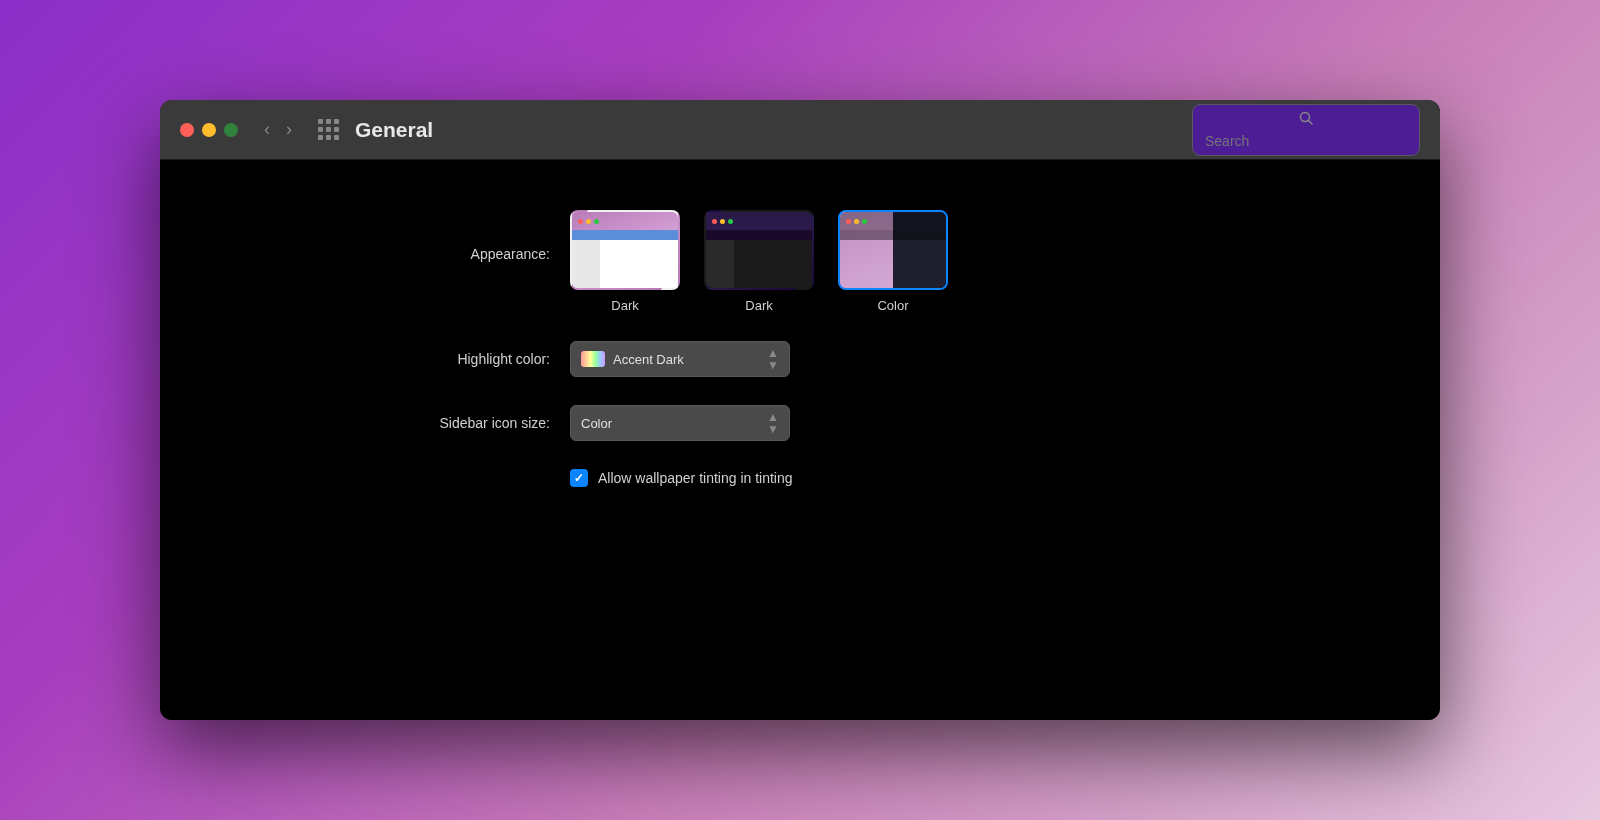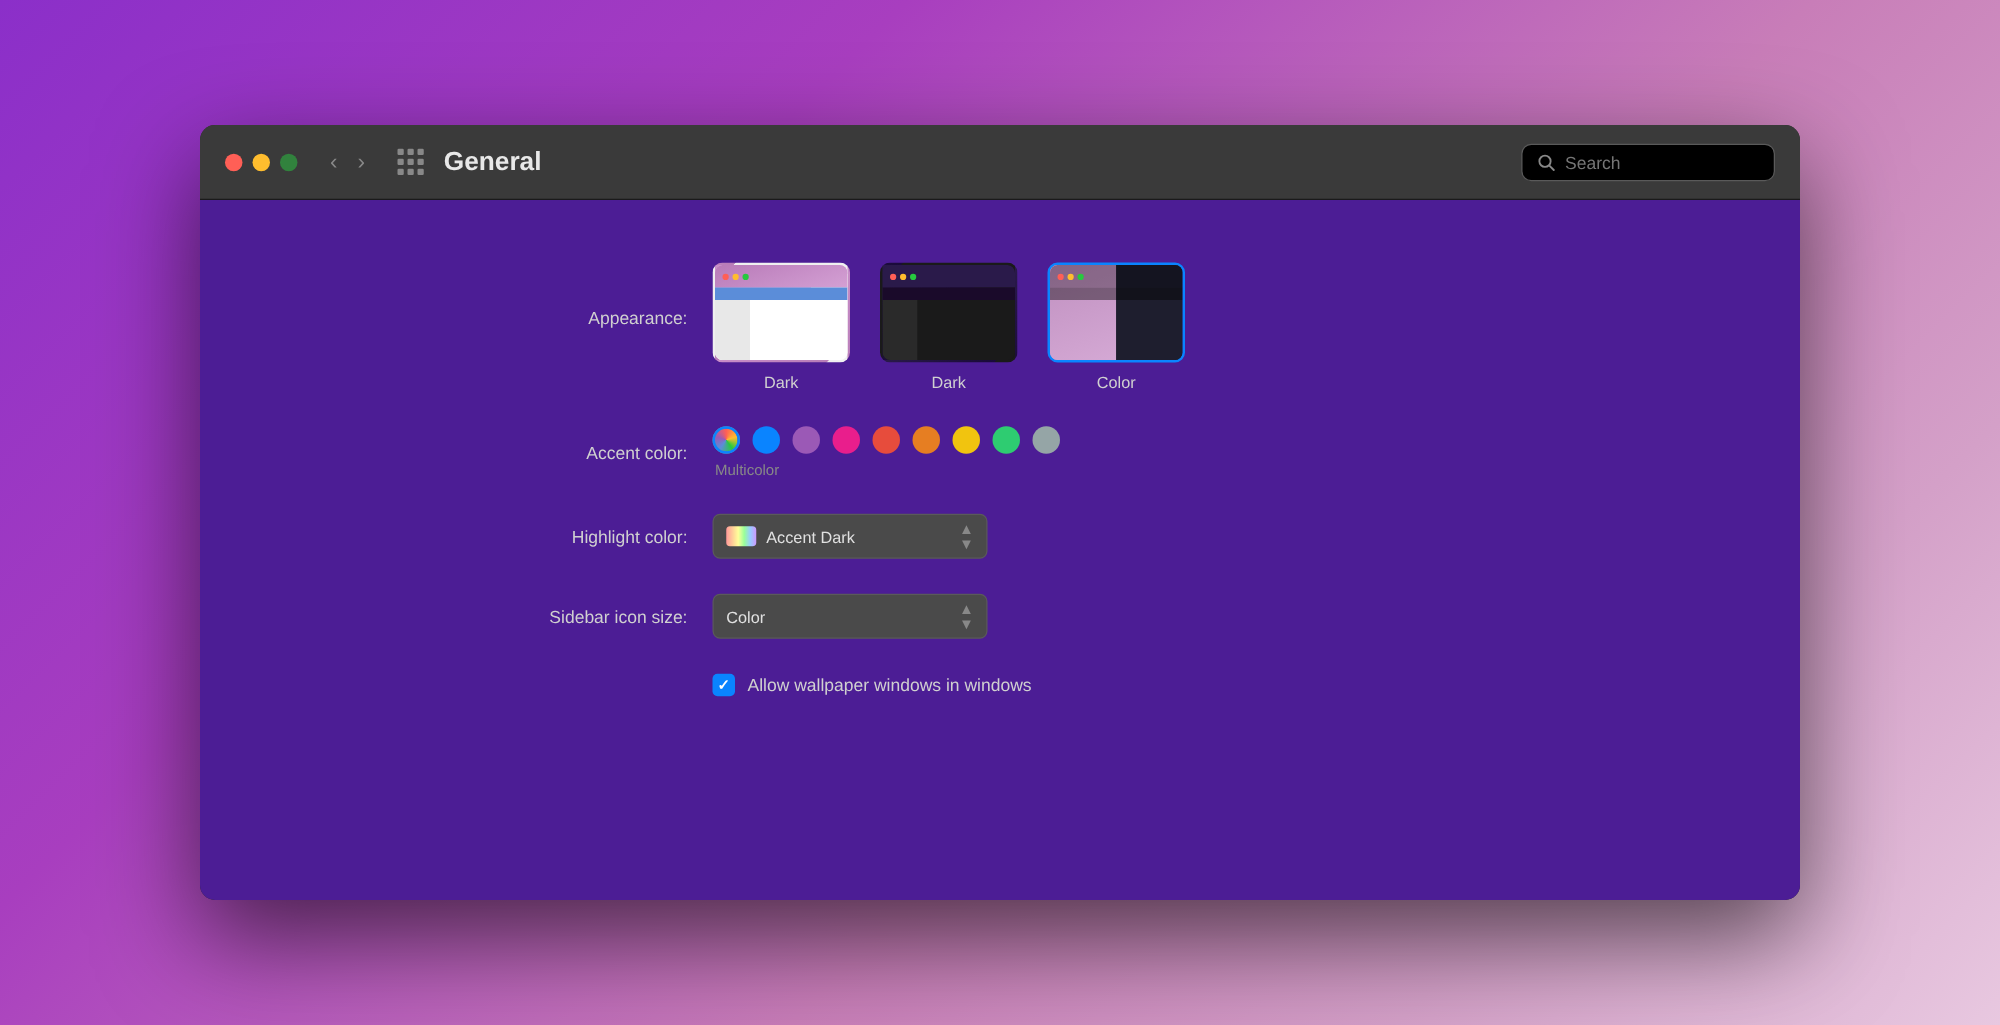--- a/index.html
+++ b/index.html
@@ -88,45 +88,46 @@
       margin-left: 16px;
       font-size: 21px;
       font-weight: 700;
       color: #e8e8e8;
     }
 
     .search-bar {
       margin-left: auto;
       display: flex;
       align-items: center;
-      background: #000000;
+      background: #4c1d95;
       border: 1px solid #5a5a5a;
       border-radius: 8px;
       padding: 6px 12px;
-      width: 203px;
+      width: 228px;
       gap: 8px;
+      flex-direction: column;
     }
 
     .search-icon-svg {
       color: #888;
       flex-shrink: 0;
     }
 
     .search-input {
       background: none;
       border: none;
       outline: none;
       color: #888;
       font-size: 14px;
       width: 100%;
     }
 
     .content {
       flex: 1;
-      background: #4c1d95;
+      background: #000000;
       display: flex;
       align-items: flex-start;
       justify-content: center;
       padding: 40px 60px;
       overflow-y: auto;
     }
 
     .settings-panel {
       width: 100%;
       max-width: 900px;
@@ -503,39 +504,20 @@
                 <div class="thumb-dot green"></div>
               </div>
               <div class="thumb-auto-bar"></div>
             </div>
             <span class="appearance-name">Color</span>
           </div>
 
         </div>
       </div>
 
-      <div class="setting-row">
-        <span class="setting-label">Accent color:</span>
-        <div class="accent-colors">
-          <div class="color-circles">
-
-            <div class="color-circle selected" style="background: conic-gradient(#FF5F56, #FFBD2E, #27C93F, #5B8DD9, #9B59B6, #FF5F56); border: 2px solid #888;">
-            </div>
-            <div class="color-circle" style="background:#0A84FF;"></div>
-            <div class="color-circle" style="background:#9B59B6;"></div>
-            <div class="color-circle" style="background:#E91E8C;"></div>
-            <div class="color-circle" style="background:#E74C3C;"></div>
-            <div class="color-circle" style="background:#E67E22;"></div>
-            <div class="color-circle" style="background:#F1C40F;"></div>
-            <div class="color-circle" style="background:#2ECC71;"></div>
-            <div class="color-circle" style="background:#95A5A6;"></div>
-          </div>
-          <span class="color-name">Multicolor</span>
-        </div>
-      </div>
 
       <div class="setting-row">
         <span class="setting-label">Highlight color:</span>
         <div class="dropdown">
           <div class="dropdown-gradient"></div>
           <span class="dropdown-text">Accent Dark</span>
           <div class="dropdown-arrows">
             <span>▲</span>
             <span>▼</span>
           </div>
@@ -550,18 +532,18 @@
             <span>▲</span>
             <span>▼</span>
           </div>
         </div>
       </div>
 
       <div class="checkbox-row">
         <div class="checkbox">
           <span class="checkbox-check">✓</span>
         </div>
-        <span class="checkbox-label">Allow wallpaper windows in windows</span>
+        <span class="checkbox-label">Allow wallpaper tinting in tinting</span>
       </div>
 
     </div>
   </div>
 </div>
 
 </body></html>

